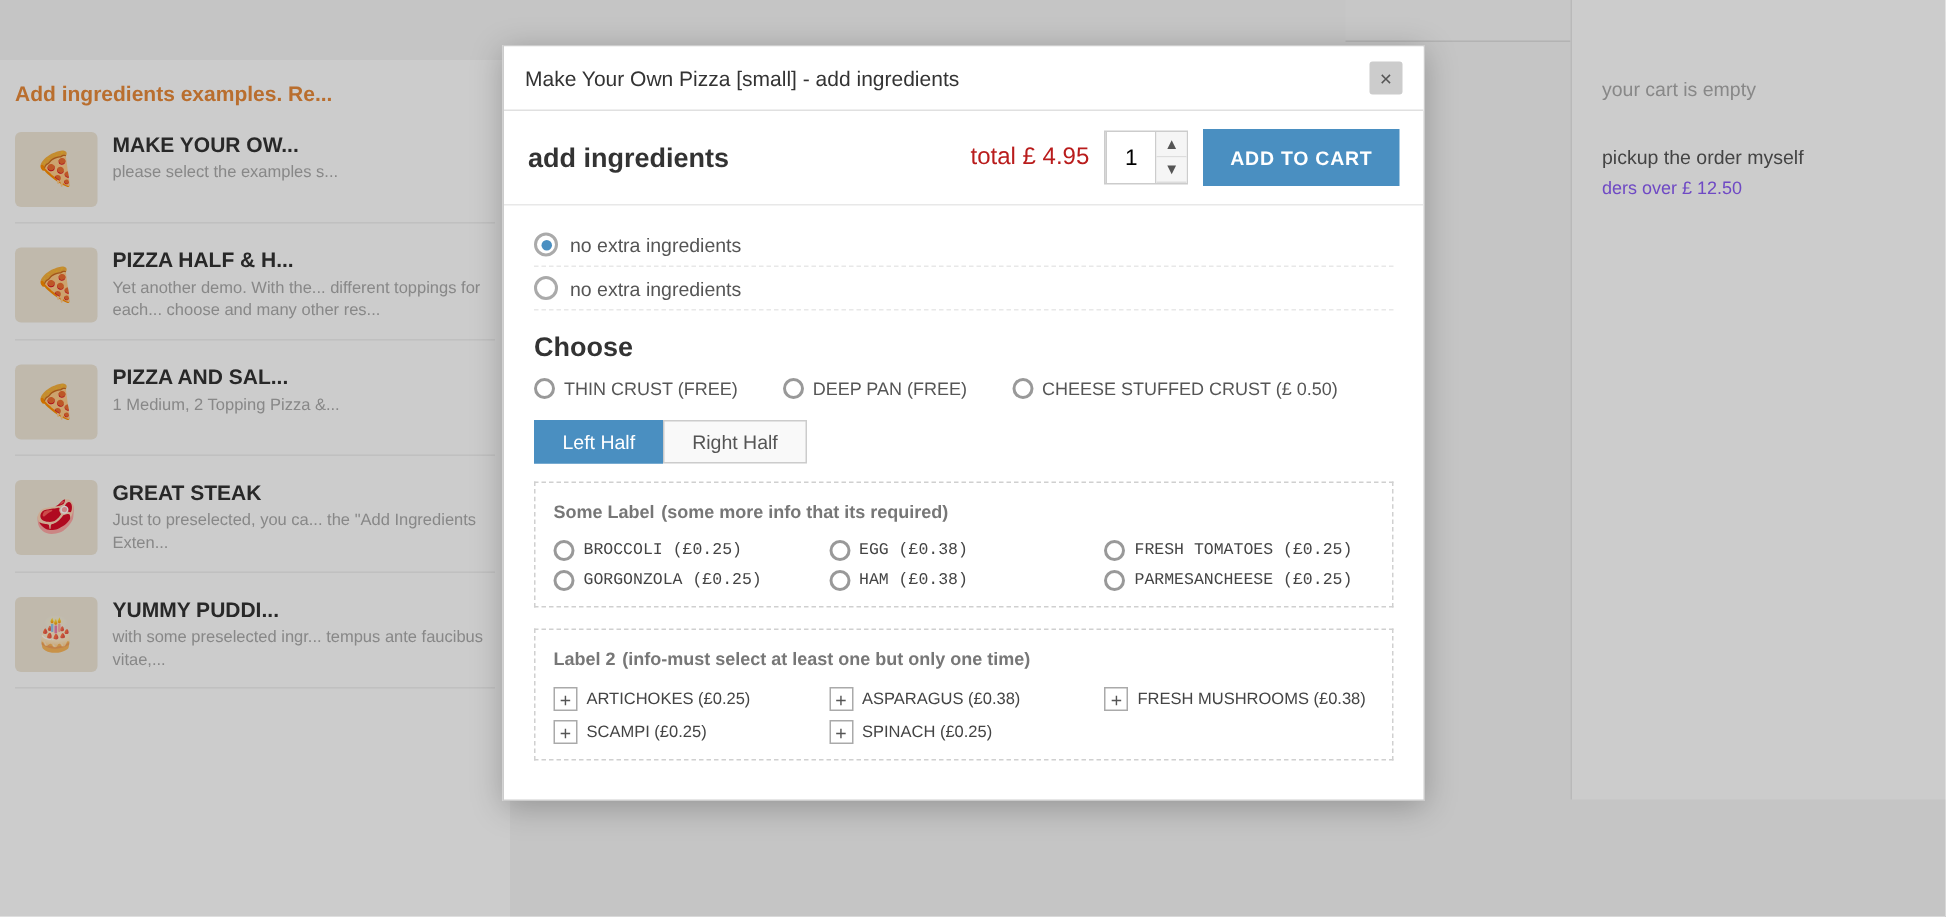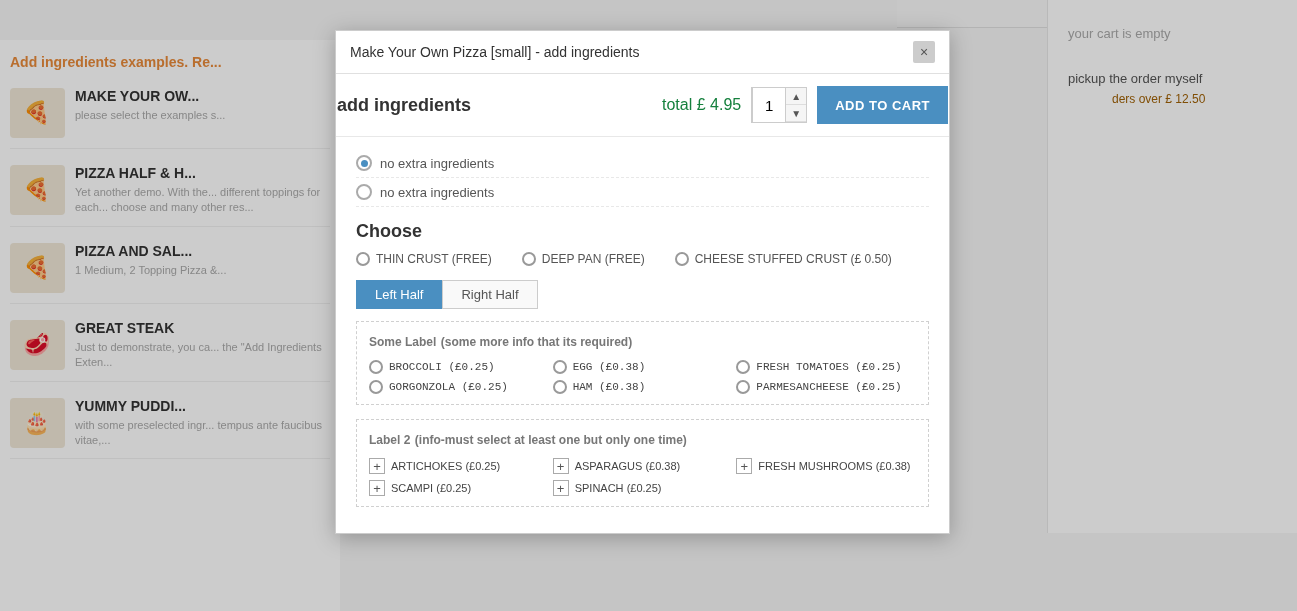--- a/index.html
+++ b/index.html
@@ -92,41 +92,40 @@
 
     
     .right-sidebar {
       position: absolute;
       top: 0;
       right: 0;
       width: 250px;
       height: 533px;
       background: #fff;
       border-left: 1px solid #e8e8e8;
-      padding: 26px 20px 20px;
+      padding: 52px 20px 20px;
       font-size: 13px;
       color: #555;
     }
 
     .cart-empty {
       color: #aaa;
       font-size: 13px;
     }
 
     .sidebar-pickup {
       margin-top: 30px;
       font-size: 13px;
       color: #555;
     }
 
     .sidebar-orders {
       font-size: 12px;
-      color: #a16207;
+      color: #8b5cf6;
       margin-top: 6px;
-      margin-left: 44px;
     }
 
     
     .overlay {
       position: absolute;
       top: 0; left: 0;
       width: 1297px;
       height: 611px;
       background: rgba(0,0,0,0.2);
     }
@@ -170,39 +169,39 @@
       align-items: center;
       justify-content: center;
       border-radius: 2px;
     }
 
     
     .modal-header {
       display: flex;
       align-items: center;
       justify-content: space-between;
-      padding: 12px 1px;
+      padding: 12px 16px;
       border-bottom: 1px solid #e8e8e8;
     }
 
     .modal-header-left h2 {
       font-size: 18px;
       font-weight: bold;
       color: #333;
     }
 
     .modal-header-right {
       display: flex;
       align-items: center;
       gap: 10px;
     }
 
     .total-label {
       font-size: 16px;
-      color: #15803d;
+      color: #b91c1c;
     }
 
     .qty-control {
       display: flex;
       align-items: center;
       border: 1px solid #ccc;
     }
 
     .qty-display {
       width: 34px;
@@ -433,21 +432,21 @@
     <div class="menu-item-info">
       <h3>PIZZA AND SAL...</h3>
       <p>1 Medium, 2 Topping Pizza &amp;...</p>
     </div>
   </div>
 
   <div class="menu-item">
     <div class="menu-item-img">🥩</div>
     <div class="menu-item-info">
       <h3>GREAT STEAK</h3>
-      <p>Just to demonstrate, you ca... the "Add Ingredients Exten...</p>
+      <p>Just to preselected, you ca... the "Add Ingredients Exten...</p>
     </div>
   </div>
 
   <div class="menu-item">
     <div class="menu-item-img">🎂</div>
     <div class="menu-item-info">
       <h3>YUMMY PUDDI...</h3>
       <p>with some preselected ingr... tempus ante faucibus vitae,...</p>
     </div>
   </div>

